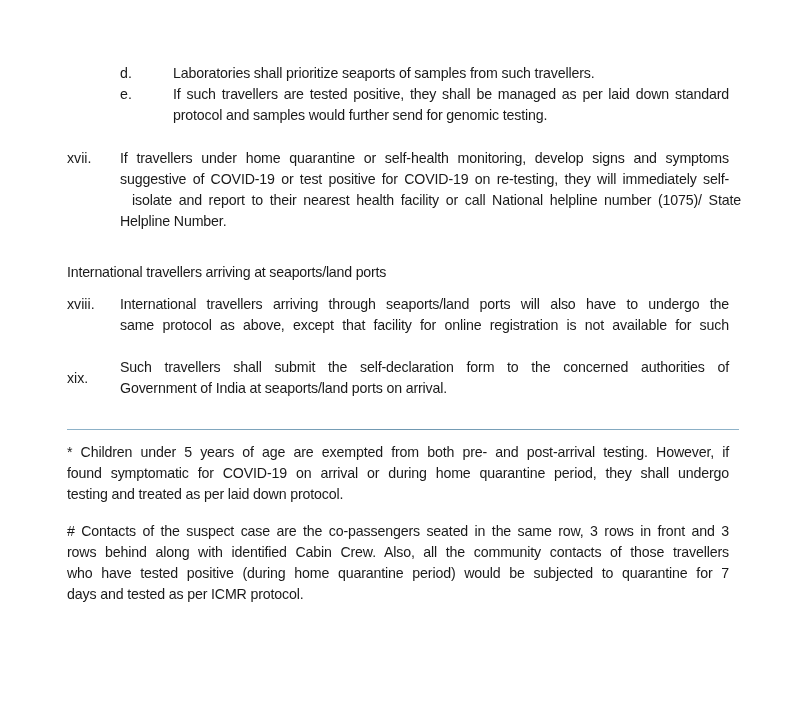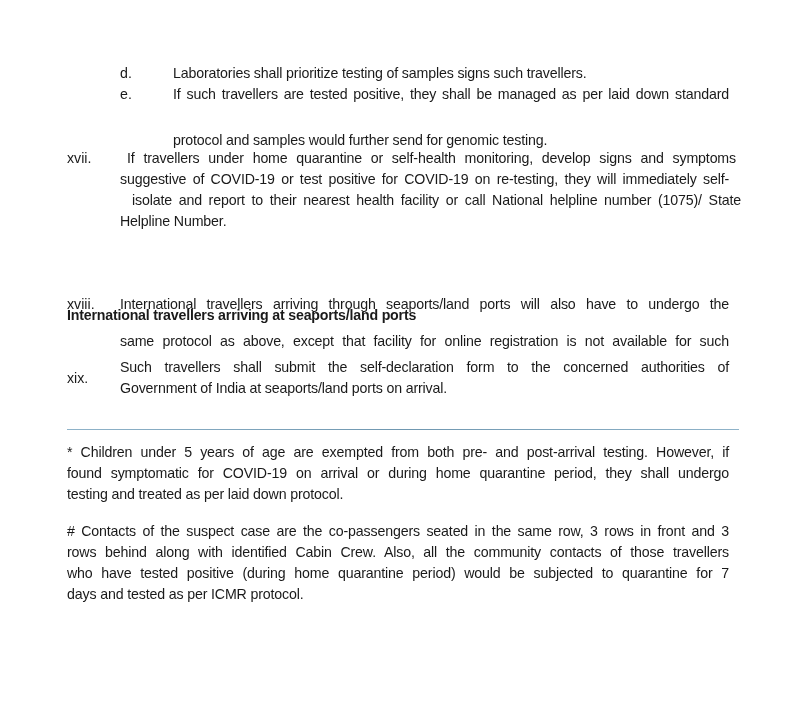--- a/index.html
+++ b/index.html
@@ -2,47 +2,47 @@
 <html><head>
 <meta charset="utf-8">
 <style>
   html, body { margin: 0; padding: 0; background: #ffffff; }
   body { width: 807px; height: 718px; position: relative; overflow: hidden;
          font-family: "Liberation Sans", sans-serif; color: #1a1a1a; font-size: 14.2px; }
   .page { position: absolute; left: 0; top: 0; width: 807px; height: 718px; }
   .line { position: absolute; white-space: nowrap; line-height: 21px; letter-spacing: -0.15px; }
   .just { text-align: justify; text-align-last: justify; white-space: normal; }
   .marker { position: absolute; line-height: 21px; }
-  .heading { position: absolute; font-weight: bold; line-height: 21px; letter-spacing: -0.2px; margin-top: 43px; }
+  .heading { position: absolute; font-weight: normal; line-height: 21px; letter-spacing: -0.2px; }
   .rule { position: absolute; left: 67px; top: 429px; width: 672px; height: 1px;
           background: linear-gradient(to right, #8fb3c9, #6f97b0 50%, #8fb3c9); }
 </style>
 </head>
 <body>
 
 <div class="page">
 
   <span class="marker" style="left:120px; top:63px;">d.</span>
-  <span class="line" style="left:173px; top:63px;">Laboratories shall prioritize testing of samples signs such travellers.</span>
+  <span class="line" style="left:173px; top:63px;">Laboratories shall prioritize seaports of samples from such travellers.</span>
 
   <span class="marker" style="left:120px; top:84px;">e.</span>
   <span class="line just" style="left:173px; top:84px; width:556px;">If such travellers are tested positive, they shall be managed as per laid down standard</span>
-  <span class="line" style="left:173px; top:105px;margin-top:25px;">protocol and samples would further send for genomic testing.</span>
+  <span class="line" style="left:173px; top:105px;">protocol and samples would further send for genomic testing.</span>
 
   <span class="marker" style="left:67px; top:148px;">xvii.</span>
-  <span class="line just" style="left:120px; top:148px; width:609px;margin-left:7px;">If travellers under home quarantine or self-health monitoring, develop signs and symptoms</span>
+  <span class="line just" style="left:120px; top:148px; width:609px;">If travellers under home quarantine or self-health monitoring, develop signs and symptoms</span>
   <span class="line just" style="left:120px; top:169px; width:609px;">suggestive of COVID-19 or test positive for COVID-19 on re-testing, they will immediately self-</span>
   <span class="line just" style="left:120px; top:190px; width:609px;margin-left:12px;">isolate and report to their nearest health facility or call National helpline number (1075)/ State</span>
   <span class="line" style="left:120px; top:211px;">Helpline Number.</span>
 
   <span class="heading" style="left:67px; top:262px;">International travellers arriving at seaports/land ports</span>
 
   <span class="marker" style="left:67px; top:294px;">xviii.</span>
   <span class="line just" style="left:120px; top:294px; width:609px;">International travellers arriving through seaports/land ports will also have to undergo the</span>
-  <span class="line just" style="left:120px; top:315px; width:609px;margin-top:16px;">same protocol as above, except that facility for online registration is not available for such</span>
+  <span class="line just" style="left:120px; top:315px; width:609px;">same protocol as above, except that facility for online registration is not available for such</span>
 
   <span class="marker" style="left:67px; top:368px;">xix.</span>
   <span class="line" style="left:120px; top:378px;">Government of India at seaports/land ports on arrival.</span>
   <span class="line just" style="left:120px; top:357px; width:609px;">Such travellers shall submit the self-declaration form to the concerned authorities of</span>
 
   <div class="rule"></div>
 
   <span class="line just" style="left:67px; top:442px; width:662px;">* Children under 5 years of age are exempted from both pre- and post-arrival testing. However, if</span>
   <span class="line just" style="left:67px; top:463px; width:662px;">found symptomatic for COVID-19 on arrival or during home quarantine period, they shall undergo</span>
   <span class="line" style="left:67px; top:484px;">testing and treated as per laid down protocol.</span>

